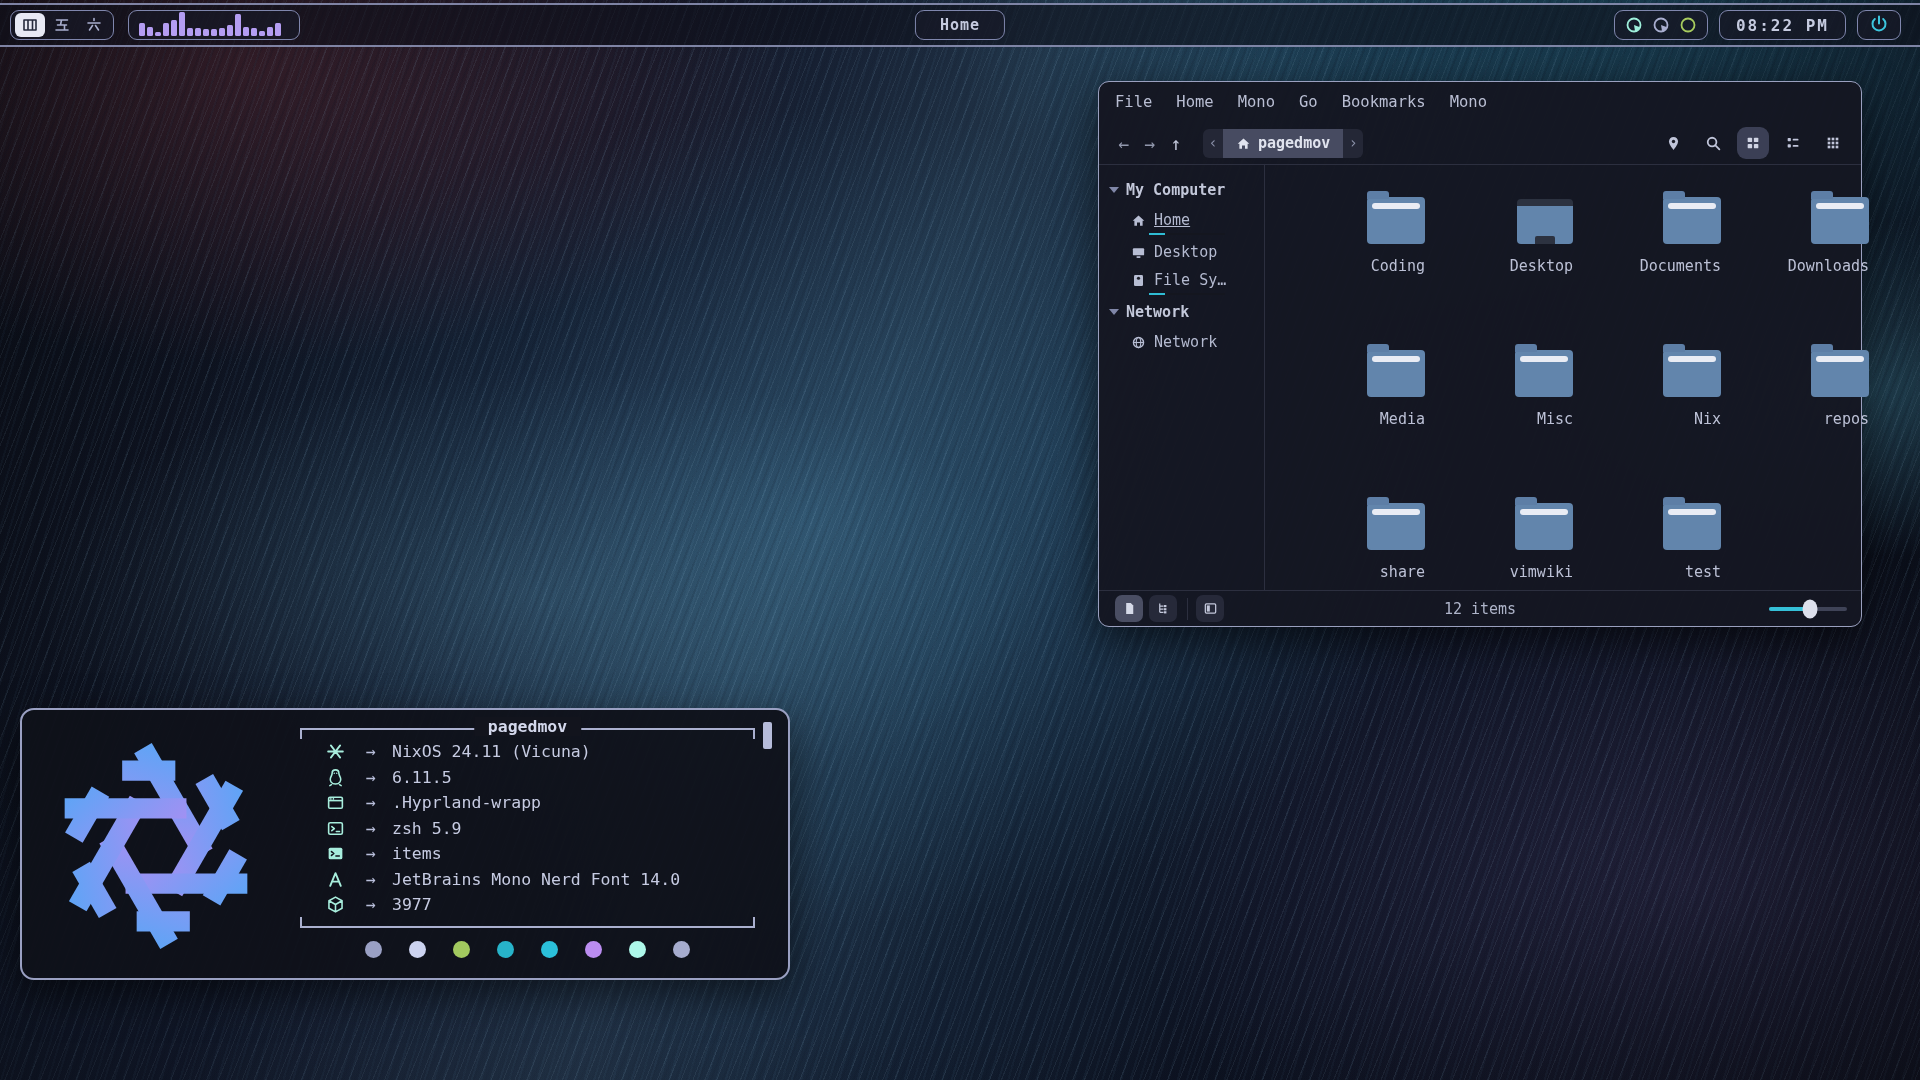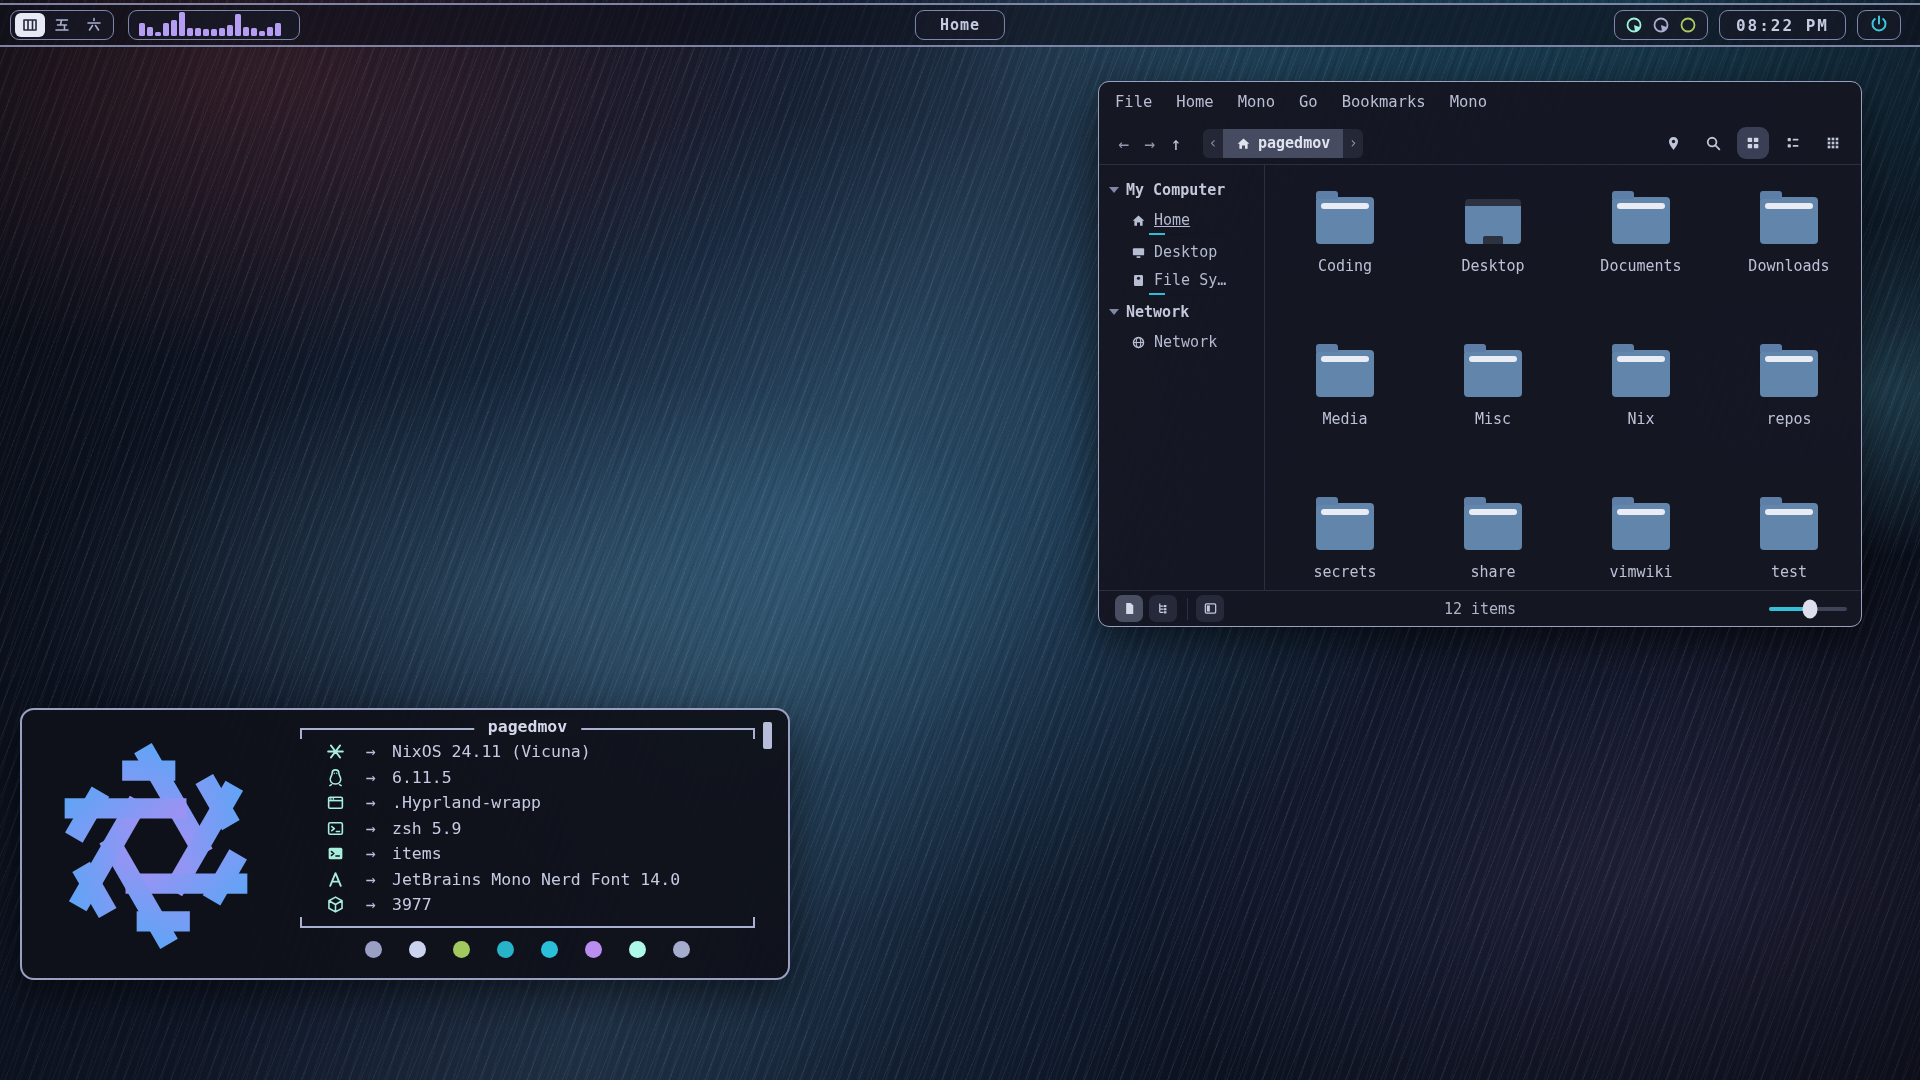--- a/index.html
+++ b/index.html
@@ -65,29 +65,29 @@
   .navbtn{width:26px;height:26px;display:flex;align-items:center;justify-content:center;
     font-size:18px;color:#9298ad;border-radius:6px;}
   .navbtn.up{color:#c3c8db;}
   .pathwrap{margin-left:14px;height:29px;background:#242736;border-radius:6px;display:flex;align-items:center;overflow:hidden;}
   .pathchev{width:20px;text-align:center;color:#8a90a8;font-size:15px;}
   .pathseg{height:100%;background:#474b61;display:flex;align-items:center;gap:7px;padding:0 13px;color:#e0e3ee;font-size:15px;font-weight:bold;}
   .tool-right{position:absolute;right:12px;display:flex;align-items:center;gap:8px;}
   .tbtn{width:32px;height:32px;display:flex;align-items:center;justify-content:center;border-radius:9px;}
   .tbtn.active{background:#3b3f55;}
   .fm-sep{height:1px;background:#2c2f3f;flex:0 0 auto;}
-  .fm-body{flex:1;display:flex;min-height:0;}
+  .fm-body{flex:1;display:flex;min-height:0;gap:6px;}
   .fm-sidebar{width:165px;border-right:1px solid #2c2f3f;padding-top:10px;font-size:15px;flex:0 0 auto;}
   .side-header{display:flex;align-items:center;gap:7px;padding:6px 6px 6px 10px;color:#c3c8da;font-weight:bold;}
   .tri{width:0;height:0;border-left:5px solid transparent;border-right:5px solid transparent;border-top:6px solid #8087a8;}
   .side-item{display:flex;align-items:center;gap:8px;padding:6px 4px 4px 32px;color:#b4bad0;position:relative;}
   .uline{height:2px;width:76px;margin:0 0 2px 50px;background:linear-gradient(90deg,#2fbcd4 0 16px,#14161f 16px);}
   .fm-grid{flex:1;display:grid;grid-template-columns:repeat(4,148px);grid-auto-rows:153px;
     justify-content:start;align-content:start;padding:10px 0 0 6px;}
-  .fitem{display:flex;flex-direction:column;align-items:center;justify-content:flex-start;padding-top:22px;}
+  .fitem{display:flex;flex-direction:column;align-items:flex-end;justify-content:flex-start;padding-top:22px;}
   .ficon{width:58px;height:47px;background:#6285ac;border-radius:4px;position:relative;margin-bottom:13px;}
   .ficon::before{content:"";position:absolute;top:-6px;left:0;width:22px;height:8px;background:#5d7ea6;border-radius:3px 3px 0 0;}
   .ficon::after{content:"";position:absolute;top:6px;left:5px;right:5px;height:6px;background:#e9ecf4;border-radius:3px;}
   .micon{width:56px;height:45px;background:#6285ac;border-radius:4px;border-top:7px solid #2c3240;position:relative;margin-bottom:13px;box-sizing:border-box;margin-top:2px;}
   .micon::after{content:"";position:absolute;bottom:0;left:50%;transform:translateX(-50%);width:20px;height:8px;background:#2c3240;border-radius:2px 2px 0 0;}
   .flabel{font-size:15px;color:#bcc1d6;}
   .fm-status{height:35px;border-top:1px solid #2c2f3f;display:flex;align-items:center;padding:0 16px;position:relative;flex:0 0 auto;}
   .sbtn{width:28px;height:27px;border-radius:7px;background:#262939;display:flex;align-items:center;justify-content:center;margin-right:6px;}
   .sbtn.active{background:#4a4e63;}
   .vsep{width:1px;height:22px;background:#2c2f3f;margin:0 8px 0 4px;}
@@ -340,24 +340,20 @@
       <div class="fitem">
           <div class="ficon"></div>
           <div class="flabel">Nix</div>
         </div>
       <div class="fitem">
           <div class="ficon"></div>
           <div class="flabel">repos</div>
         </div>
       <div class="fitem">
           <div class="ficon"></div>
-          <div class="flabel">secrets</div>
-        </div>
-      <div class="fitem">
-          <div class="ficon"></div>
           <div class="flabel">share</div>
         </div>
       <div class="fitem">
           <div class="ficon"></div>
           <div class="flabel">vimwiki</div>
         </div>
       <div class="fitem">
           <div class="ficon"></div>
           <div class="flabel">test</div>
         </div>

